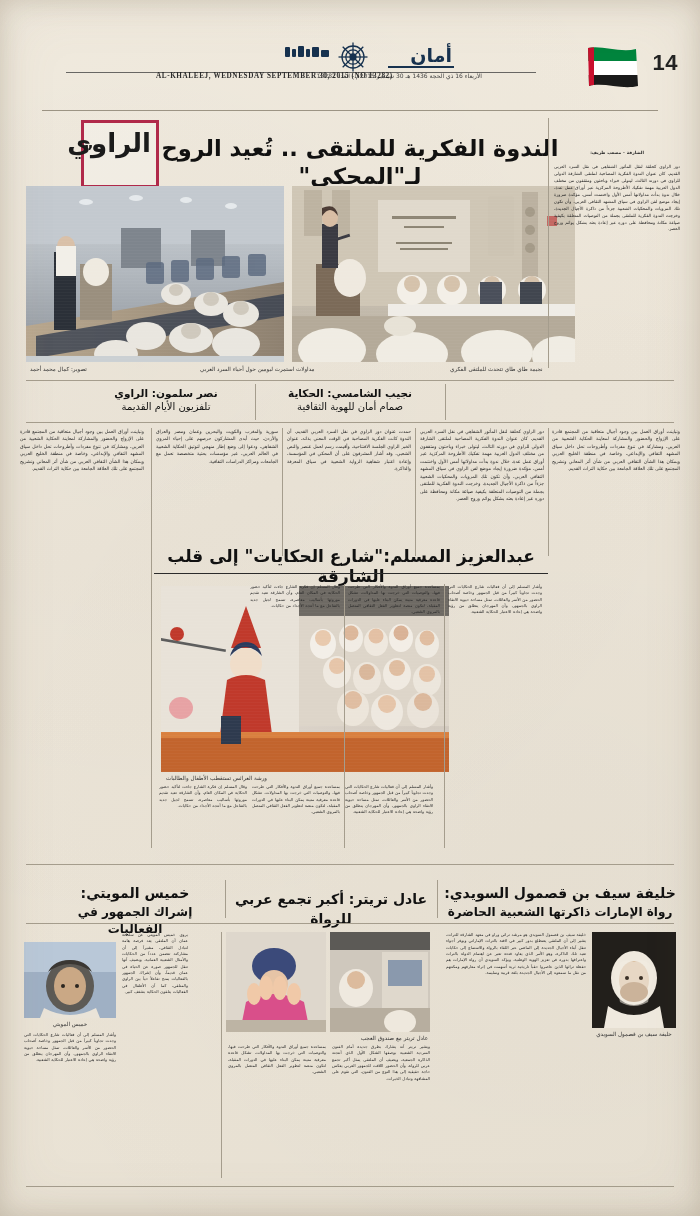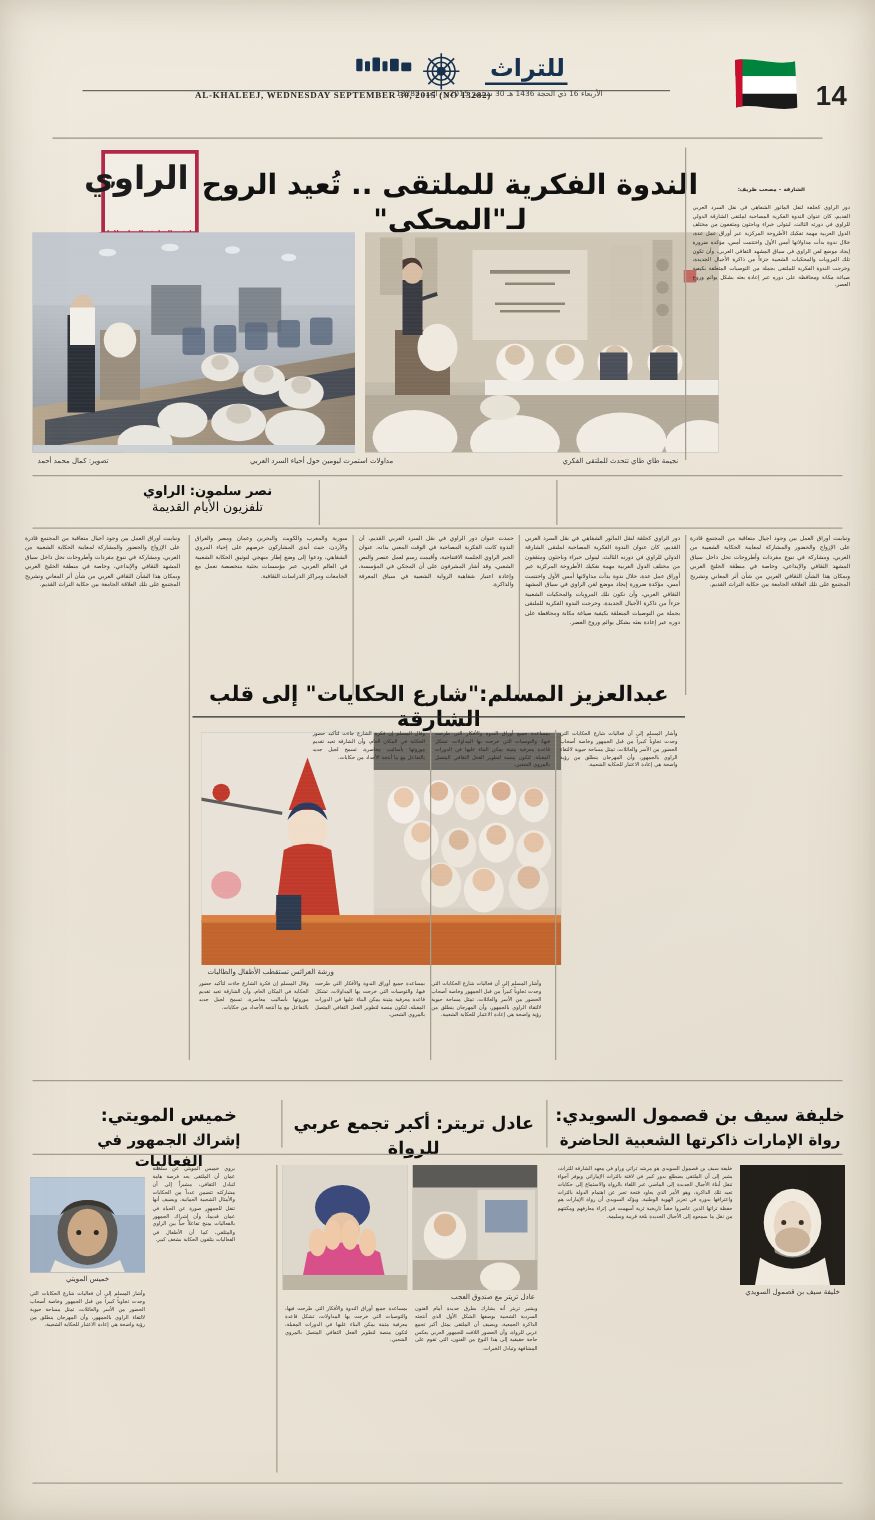--- a/index.html
+++ b/index.html
@@ -20,21 +20,21 @@
     box-shadow:inset 0 0 24px rgba(120,105,80,.25), inset 0 0 60px rgba(140,125,95,.12);
   }
   .sheet{
     position:absolute;left:18px;right:18px;top:18px;bottom:14px;
   }
 
   
   .masthead{position:absolute;left:0;right:0;top:14px;height:60px;}
   .mh-rule{position:absolute;left:48px;right:146px;top:40px;height:1px;background:#3b3b3b;opacity:.75;}
   .mh-flag{position:absolute;right:40px;top:14px;width:62px;height:44px;}
-  .mh-pageno{position:absolute;right:4px;top:32px;font-size:22px;font-weight:700;color:#222;font-family:"Liberation Sans",sans-serif;letter-spacing:.5px;}
+  .mh-pageno{position:absolute;right:4px;top:18px;font-size:22px;font-weight:700;color:#222;font-family:"Liberation Sans",sans-serif;letter-spacing:.5px;}
   .mh-section{position:absolute;right:230px;top:12px;font-size:19px;font-weight:700;color:#17324f;letter-spacing:0px;}
   .mh-section-underline{position:absolute;right:228px;top:34px;width:66px;height:2px;background:#17324f;}
   .mh-arabicdate{position:absolute;right:200px;top:40px;font-size:6px;color:#444;direction:rtl;white-space:nowrap;}
   .mh-wheel{position:absolute;right:312px;top:8px;width:34px;height:34px;}
   .mh-logo{position:absolute;right:352px;top:12px;width:46px;height:16px;}
   .mh-eng{position:absolute;left:138px;top:40px;font-size:7.2px;color:#2c2c2c;letter-spacing:.6px;direction:ltr;
     font-family:"Liberation Serif",serif;font-weight:700;white-space:nowrap;}
 
   
   .kicker{position:absolute;left:110px;right:110px;top:100px;text-align:center;
@@ -98,21 +98,21 @@
           </defs>
       <g clip-path="url(#fclip)">
         <rect x="0" y="0" width="62" height="15" fill="#00843d"></rect>
         <rect x="0" y="15" width="62" height="14" fill="#ffffff"></rect>
         <rect x="0" y="29" width="62" height="16" fill="#1a1a1a"></rect>
         <rect x="0" y="0" width="14" height="44" fill="#c8102e"></rect>
       </g>
     </svg>
 
     <div class="mh-pageno">14</div>
-    <div class="mh-section">للتراث</div>
+    <div class="mh-section">أمان</div>
     <div class="mh-section-underline"></div>
     <div class="mh-arabicdate">الأربعاء 16 ذي الحجة 1436 هـ 30 سبتمبر 2015م - العدد 13282</div>
 
     <svg class="mh-wheel" viewBox="0 0 34 34">
       <g stroke="#17324f" stroke-width="1.3" fill="none">
         <circle cx="17" cy="17" r="11"></circle>
         <circle cx="17" cy="17" r="7.2"></circle>
         <circle cx="17" cy="17" r="3" fill="#17324f"></circle>
         <line x1="17" y1="2.5" x2="17" y2="31.5"></line>
         <line x1="2.5" y1="17" x2="31.5" y2="17"></line>
@@ -266,20 +266,24 @@
   <div class="cap" style="left:432px;top:348px;">نجيمة طاي طاي تتحدث للملتقى الفكري</div>
 
   <div class="vrule" style="right:133px;top:100px;height:250px;"></div>
   <div class="body sm" style="right:2px;top:132px;width:126px;height:26px;text-align:center;font-weight:700;">الشارقة - مصعب ظريف:</div>
   <div class="body sm" style="right:2px;top:146px;width:126px;height:200px;">دور الراوي كحلقة لنقل المأثور الشفاهي في نقل السرد العربي القديم، كان عنوان الندوة الفكرية المصاحبة لملتقى الشارقة الدولي للراوي في دورته الثالث، ليتولى خبراء وباحثون ومثقفون من مختلف الدول العربية مهمة تفكيك الأطروحة المركزية عبر أوراق عمل عدة، خلال ندوة بدأت مداولاتها أمس الأول واختتمت أمس، مؤكدة ضرورة إيجاد موضع لفن الراوي في سياق المشهد الثقافي العربي، وأن تكون تلك المرويات والمحكيات الشعبية جزءاً من ذاكرة الأجيال الجديدة، وخرجت الندوة الفكرية للملتقى بجملة من التوصيات المتعلقة بكيفية صياغة مكانة ومحافظة على دوره عبر إعادة بعثه بشكل يوائم وروح العصر.</div>
 
   <div class="hrule" style="left:8px;right:8px;top:362px;"></div>
 
   <div class="vrule" style="right:236px;top:366px;height:36px;"></div>
 
+  <div class="subhead" style="right:244px;top:368px;width:176px;">
+    <div class="l1">نجيب الشامسي: الحكاية</div>
+    <div class="l2">صمام أمان للهوية الثقافية</div>
+  </div>
   <div class="vrule" style="right:426px;top:366px;height:36px;"></div>
 
   <div class="subhead" style="right:434px;top:368px;width:164px;">
     <div class="l1">نصر سلمون: الراوي</div>
     <div class="l2">تلفزيون الأيام القديمة</div>
   </div>
 
   <div class="hrule" style="left:8px;right:8px;top:404px;"></div>
 
   <div class="body" style="right:2px;top:410px;width:128px;height:124px;">وتباينت أوراق العمل بين وجود أجيال متعاقبة من المجتمع قادرة على الإزواج والحضور والمشاركة لمعاينة الحكاية الشعبية من العربي، ومشاركة في تنوع مفردات وأطروحات تحل داخل سياق المشهد الثقافي والإبداعي، وخاصة في منطقة الخليج العربي وبمكان هذا الشأن الثقافي العربي من شأن أثر المعاني وتشريح المجتمع على تلك العلاقة الجامعة بين حكاية التراث القديم.</div>

